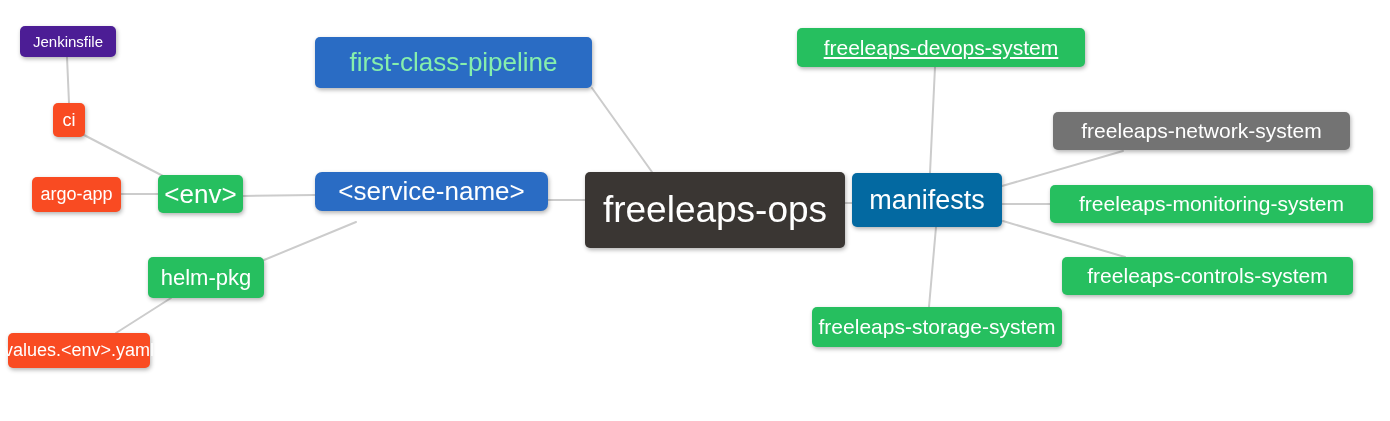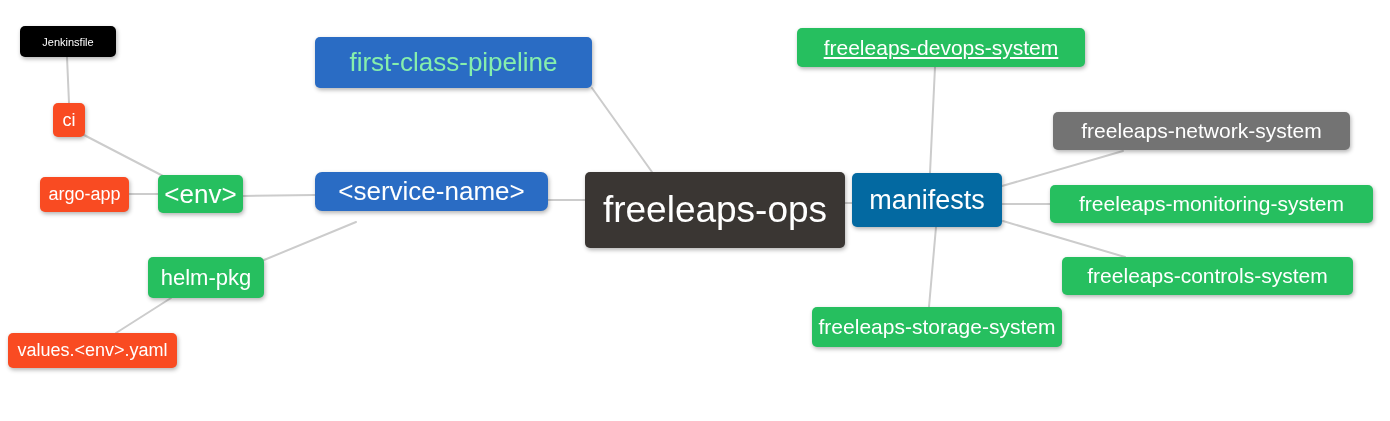--- a/index.html
+++ b/index.html
@@ -55,26 +55,26 @@
       <line x1="548" y1="200" x2="585" y2="200" stroke="#cccccc" stroke-width="2" stroke-linecap="round"></line>
       <line x1="592" y1="88" x2="652" y2="172" stroke="#cccccc" stroke-width="2" stroke-linecap="round"></line>
       <line x1="845" y1="203" x2="852" y2="203" stroke="#cccccc" stroke-width="2" stroke-linecap="round"></line>
       <line x1="930" y1="173" x2="935" y2="67" stroke="#cccccc" stroke-width="2" stroke-linecap="round"></line>
       <line x1="1002" y1="186" x2="1123" y2="151" stroke="#cccccc" stroke-width="2" stroke-linecap="round"></line>
       <line x1="1002" y1="204" x2="1050" y2="204" stroke="#cccccc" stroke-width="2" stroke-linecap="round"></line>
       <line x1="1003" y1="221" x2="1125" y2="257" stroke="#cccccc" stroke-width="2" stroke-linecap="round"></line>
       <line x1="936" y1="227" x2="929" y2="307" stroke="#cccccc" stroke-width="2" stroke-linecap="round"></line>
     </svg>
   <div class="nodes">
-      <div class="node" style="left: 20px; top: 26px; width: 96px; height: 31px; background: #000000; font-size: 11px; color: rgb(255, 255, 255);">Jenkinsfile</div>
+      <div class="node" style="left: 20px; top: 26px; width: 96px; height: 31px; background: #4c1d95; font-size: 15px; color: rgb(255, 255, 255);">Jenkinsfile</div>
       <div class="node" style="left: 53px; top: 103px; width: 32px; height: 34px; background: rgb(249, 75, 34); font-size: 18px; color: rgb(255, 255, 255);">ci</div>
-      <div class="node" style="left: 32px; top: 177px; width: 89px; height: 35px; background: rgb(249, 75, 34); font-size: 18px; color: rgb(255, 255, 255); margin-left: 8px;">argo-app</div>
+      <div class="node" style="left: 32px; top: 177px; width: 89px; height: 35px; background: rgb(249, 75, 34); font-size: 18px; color: rgb(255, 255, 255);">argo-app</div>
       <div class="node" style="left: 158px; top: 175px; width: 85px; height: 38px; background: rgb(38, 191, 95); font-size: 26px; color: rgb(255, 255, 255);">&lt;env&gt;</div>
       <div class="node" style="left: 148px; top: 257px; width: 116px; height: 41px; background: rgb(38, 191, 95); font-size: 22px; color: rgb(255, 255, 255);">helm-pkg</div>
-      <div class="node" style="left: 8px; top: 333px; width: 169px; height: 35px; background: rgb(249, 75, 34); font-size: 18px; color: rgb(255, 255, 255);">values.&lt;env&gt;.yaml</div>
+      <div class="node" style="left: 8px; top: 333px; width: 142px; height: 35px; background: rgb(249, 75, 34); font-size: 18px; color: rgb(255, 255, 255);">values.&lt;env&gt;.yaml</div>
       <div class="node" style="left: 315px; top: 37px; width: 277px; height: 51px; background: rgb(42, 108, 196); font-size: 26px; color: #86efac;">first-class-pipeline</div>
       <div class="node" style="left: 315px; top: 172px; width: 233px; height: 39px; background: rgb(42, 108, 196); font-size: 26px; color: rgb(255, 255, 255); border-radius: 7px;">&lt;service-name&gt;</div>
       <div class="node" style="left: 585px; top: 172px; width: 260px; height: 76px; background: rgb(58, 54, 51); font-size: 37px; color: rgb(255, 255, 255);">freeleaps-ops</div>
       <div class="node" style="left: 852px; top: 173px; width: 150px; height: 54px; background: #0369a1; font-size: 27px; color: rgb(255, 255, 255);">manifests</div>
       <div class="node" style="left: 797px; top: 28px; width: 288px; height: 39px; background: rgb(38, 191, 95); font-size: 21px; color: rgb(255, 255, 255); text-decoration: underline;">freeleaps-devops-system</div>
       <div class="node" style="left: 1053px; top: 112px; width: 297px; height: 38px; background: #737373; font-size: 21px; color: rgb(255, 255, 255);">freeleaps-network-system</div>
       <div class="node" style="left: 1050px; top: 185px; width: 323px; height: 38px; background: rgb(38, 191, 95); font-size: 21px; color: rgb(255, 255, 255);">freeleaps-monitoring-system</div>
       <div class="node" style="left: 1062px; top: 257px; width: 291px; height: 38px; background: rgb(38, 191, 95); font-size: 21px; color: rgb(255, 255, 255);">freeleaps-controls-system</div>
       <div class="node" style="left: 812px; top: 307px; width: 250px; height: 40px; background: rgb(38, 191, 95); font-size: 21px; color: rgb(255, 255, 255);">freeleaps-storage-system</div>
     </div>

